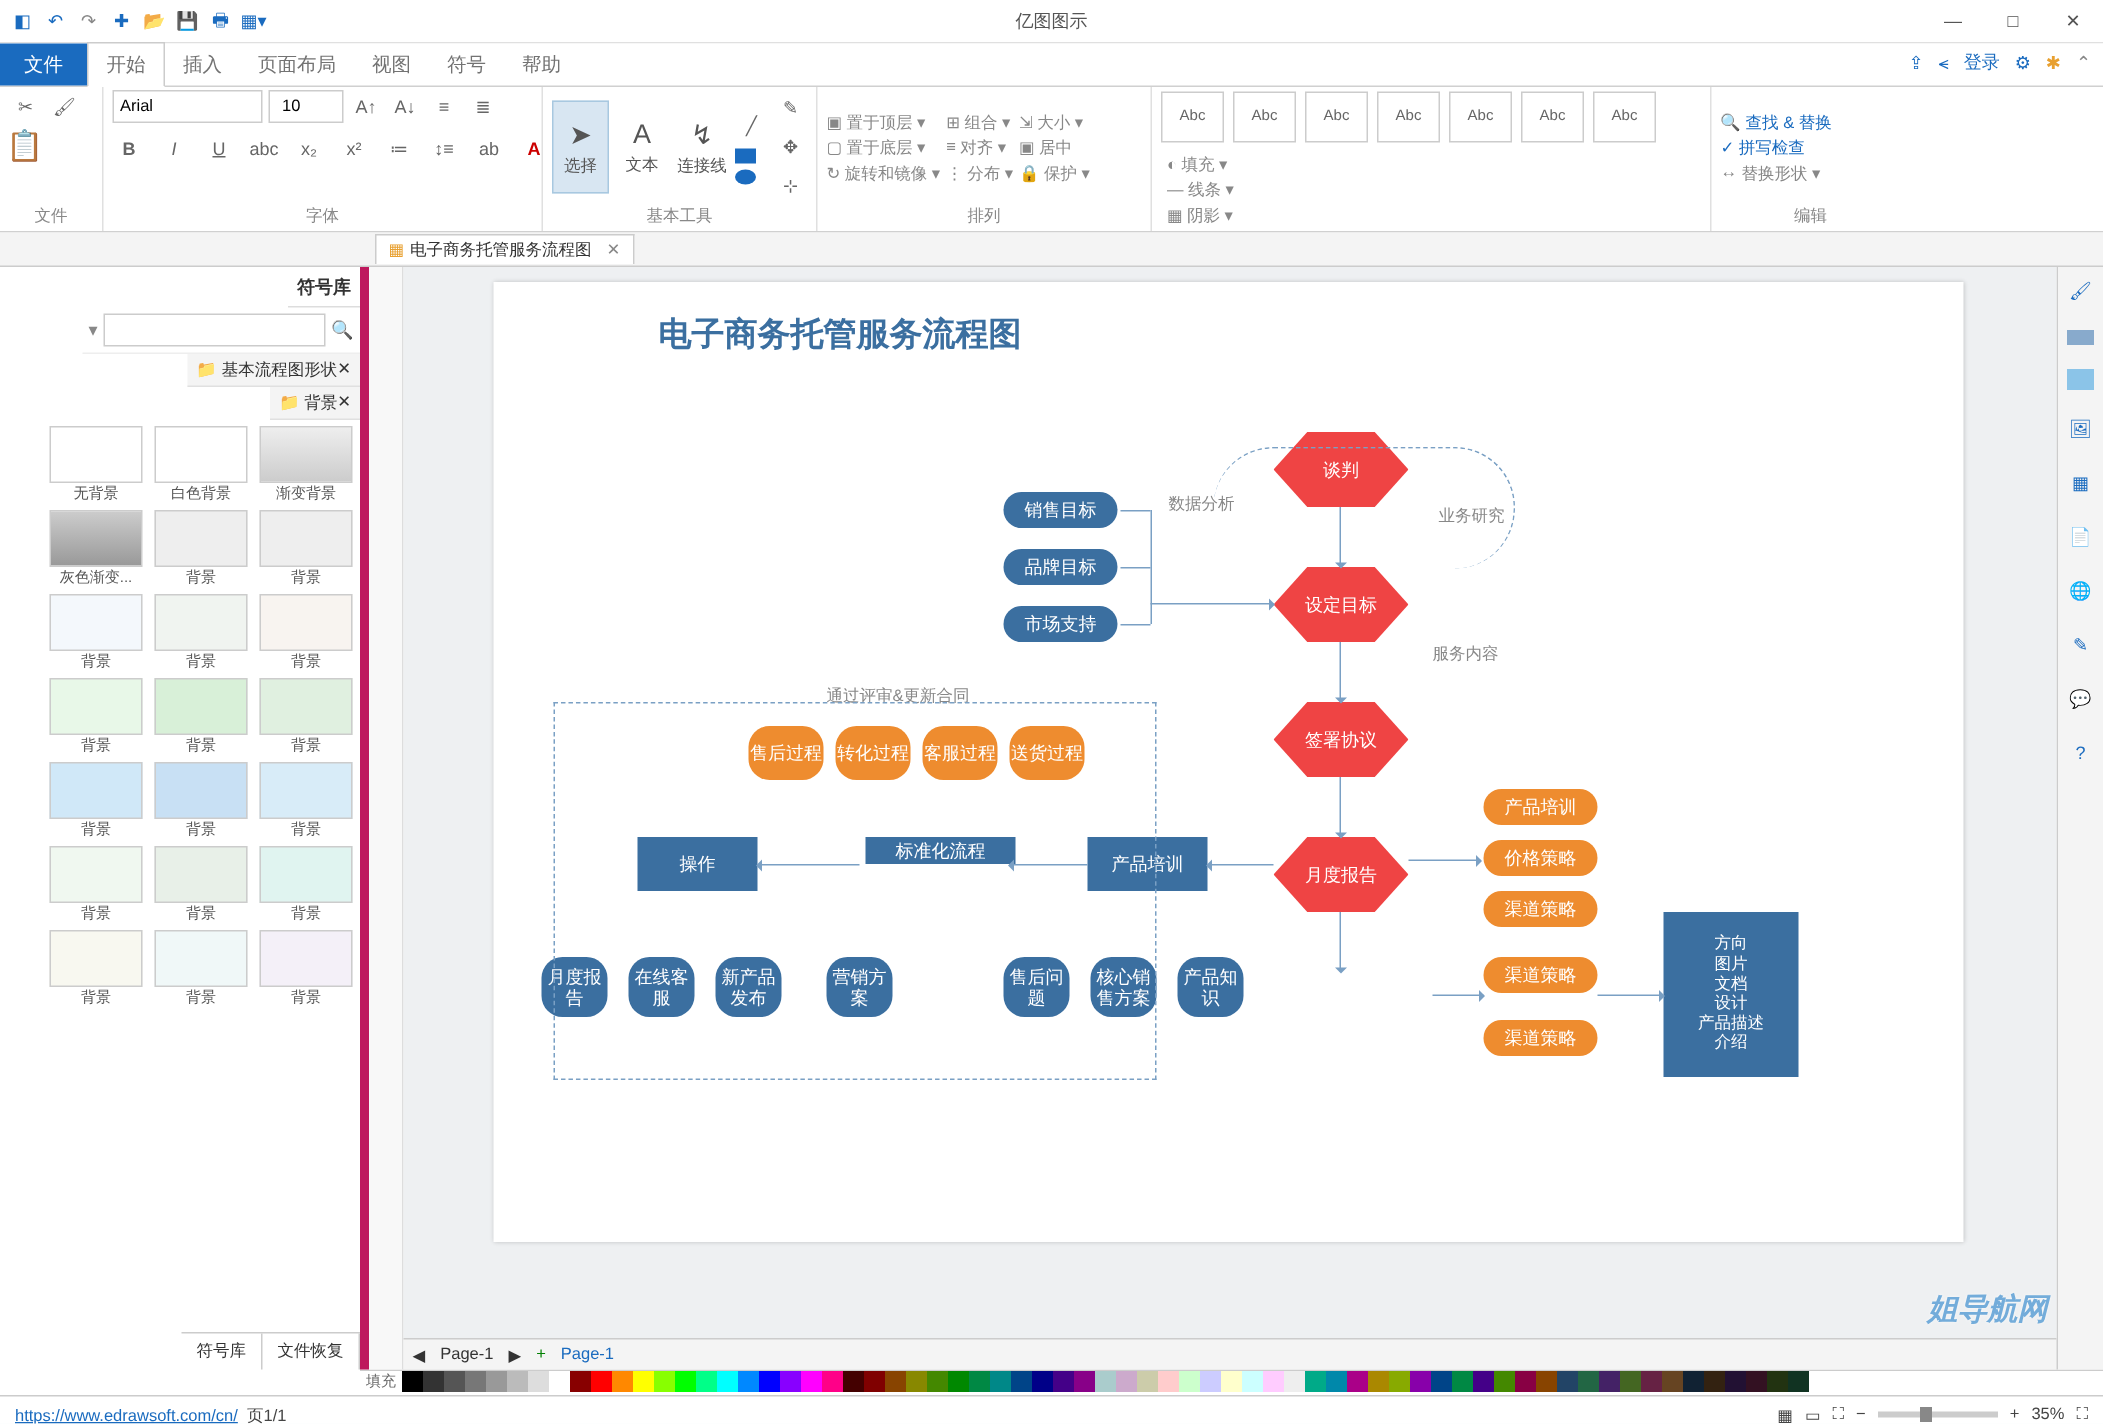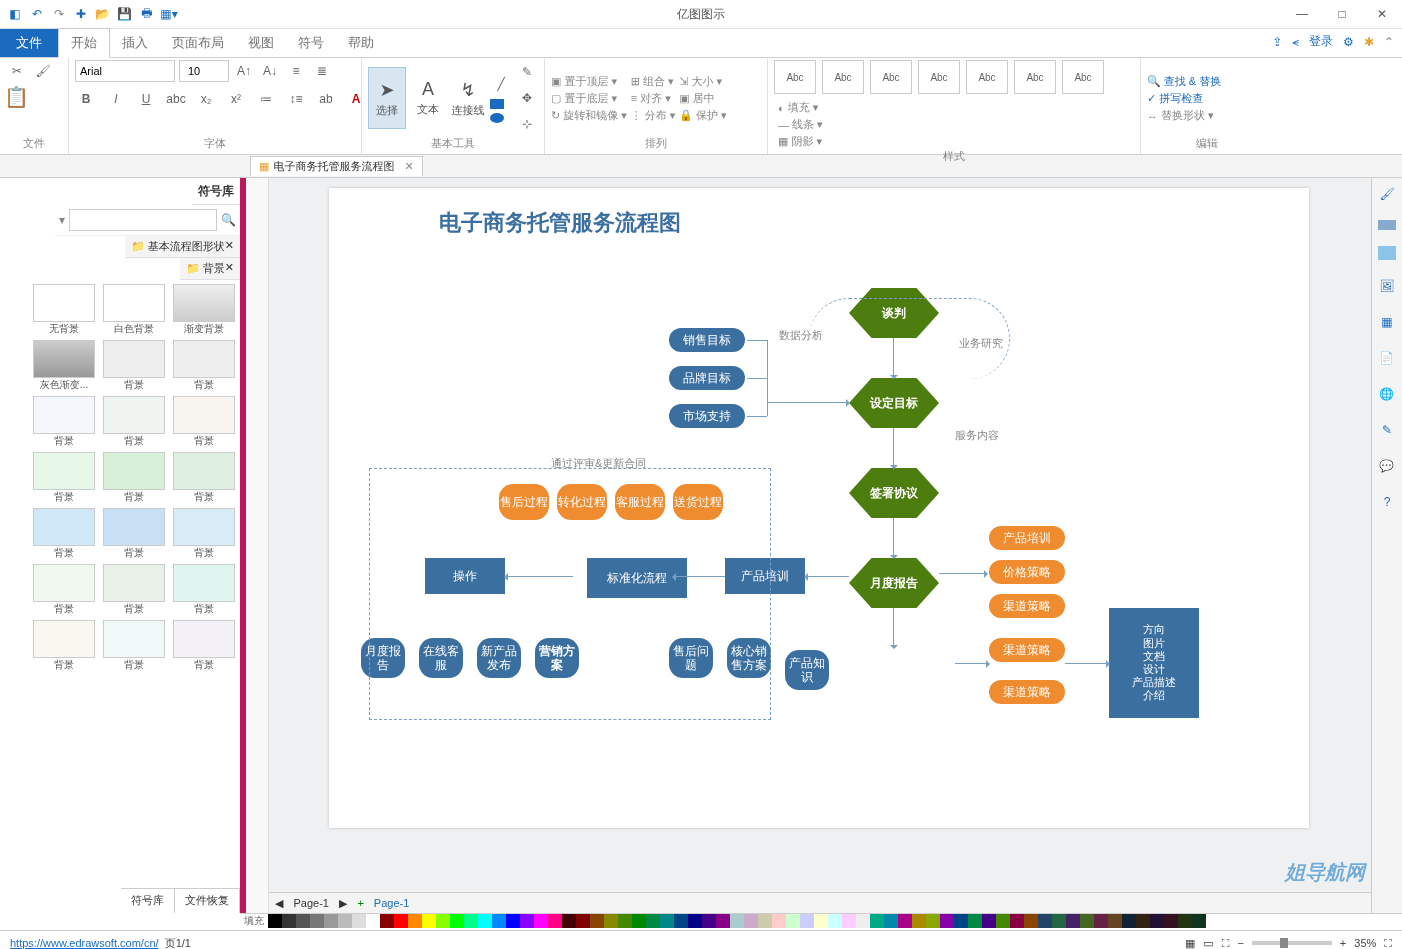--- a/index.html
+++ b/index.html
@@ -41,21 +41,21 @@
   .side-foot { height: 24px; border-top: 1px solid #ccc; display: flex; font-size: 11px; }
   .side-foot div { padding: 4px 10px; border-right: 1px solid #ccc; }
   .canvas-area { flex: 1; display: flex; }
   .vruler { width: 22px; background: #f8f8f8; border-right: 1px solid #ddd; }
   .canvas-wrap { flex: 1; display: flex; flex-direction: column; }
   .hruler { height: 18px; background: #f8f8f8; border-bottom: 1px solid #ddd; font-size: 8px; color: #999; overflow:hidden; white-space:nowrap; padding-left:6px;}
   .page { flex: 1; background: #eef0f2; position: relative; overflow: hidden; }
   .paper { position: absolute; left: 60px; top: 10px; width: 980px; height: 640px; background: #fff; box-shadow: 0 0 3px rgba(0,0,0,.2); }
   .diagram-title { position: absolute; left: 110px; top: 20px; font-size: 22px; color: #3b6fa0; font-weight: bold; }
   .node { position: absolute; display: flex; align-items: center; justify-content: center; font-size: 12px; color: #fff; text-align: center; line-height: 1.2; }
-  .hex { background: #4d7c0f; clip-path: polygon(25% 0, 75% 0, 100% 50%, 75% 100%, 25% 100%, 0 50%); font-weight: bold; }
+  .hex { background: #ef4444; clip-path: polygon(25% 0, 75% 0, 100% 50%, 75% 100%, 25% 100%, 0 50%); }
   .rect { background: #3b6fa0; }
   .pill { background: #3b6fa0; border-radius: 14px; }
   .pill-o { background: #ee8c2f; border-radius: 14px; }
   .label { position: absolute; font-size: 11px; color: #888; }
   .line { position: absolute; background: #7aa0c4; }
   .arrow-r::after{content:"";position:absolute;right:-5px;top:50%;transform:translateY(-50%);border:4px solid transparent;border-left-color:#7aa0c4;}
   .arrow-d::after{content:"";position:absolute;bottom:-5px;left:50%;transform:translateX(-50%);border:4px solid transparent;border-top-color:#7aa0c4;}
   .arrow-l::before{content:"";position:absolute;left:-5px;top:50%;transform:translateY(-50%);border:4px solid transparent;border-right-color:#7aa0c4;}
   .dash{border:1px dashed #7aa0c4;background:none;}
   .right-bar { width: 30px; background: #f4f4f4; border-left: 1px solid #ccc; display: flex; flex-direction: column; align-items: center; padding-top: 6px; gap: 16px; }
@@ -206,21 +206,20 @@
       <div class="style-box">Abc</div>
       <div class="style-box">Abc</div>
       <div class="style-box">Abc</div>
       <div class="style-box">Abc</div>
       <div class="arr-col" style="margin-left:4px;">
         <div class="arr-item">◐ <span>填充</span> ▾</div>
         <div class="arr-item">— <span>线条</span> ▾</div>
         <div class="arr-item">▦ <span>阴影</span> ▾</div>
       </div>
     </div>
-    <div class="group-label">样式</div>
   </div>
   <div class="ribbon-group" style="width:120px; border-right:none;">
     <div class="group-body">
       <div class="arr-col">
         <div class="arr-item" style="color:#1a6bbf;">🔍 <span>查找 &amp; 替换</span></div>
         <div class="arr-item" style="color:#1a6bbf;">✓ <span>拼写检查</span></div>
         <div class="arr-item">↔ <span>替换形状</span> ▾</div>
       </div>
     </div>
     <div class="group-label">编辑</div>
@@ -373,31 +372,31 @@
           <div class="node pill" style="left:340px; top:140px; width:76px; height:24px;">销售目标</div>
           <div class="node pill" style="left:340px; top:178px; width:76px; height:24px;">品牌目标</div>
           <div class="node pill" style="left:340px; top:216px; width:76px; height:24px;">市场支持</div>
 
           <div class="node pill-o" style="left:170px; top:296px; width:50px; height:36px;">售后过程</div>
           <div class="node pill-o" style="left:228px; top:296px; width:50px; height:36px;">转化过程</div>
           <div class="node pill-o" style="left:286px; top:296px; width:50px; height:36px;">客服过程</div>
           <div class="node pill-o" style="left:344px; top:296px; width:50px; height:36px;">送货过程</div>
 
           <div class="node rect" style="left:96px; top:370px; width:80px; height:36px;">操作</div>
-          <div class="node rect" style="left:258px; top:370px; width:100px; height:40px;">标准化流程</div>
+          <div class="node rect" style="left:248px; top:370px; width:100px; height:18px;">标准化流程</div>
           <div class="node rect" style="left:396px; top:370px; width:80px; height:36px;">产品培训</div>
 
           <div class="node pill" style="left:32px;  top:450px; width:44px; height:40px;">月度报告</div>
           <div class="node pill" style="left:90px;  top:450px; width:44px; height:40px;">在线客服</div>
           <div class="node pill" style="left:148px; top:450px; width:44px; height:40px;">新产品发布</div>
-          <div class="node pill" style="left:206px; top:450px; width:44px; height:40px;font-weight:bold;">营销方案</div>
+          <div class="node pill" style="left:222px; top:450px; width:44px; height:40px;">营销方案</div>
 
           <div class="node pill" style="left:340px; top:450px; width:44px; height:40px;">售后问题</div>
           <div class="node pill" style="left:398px; top:450px; width:44px; height:40px;">核心销售方案</div>
-          <div class="node pill" style="left:456px; top:450px; width:44px; height:40px;margin-top:12px;">产品知识</div>
+          <div class="node pill" style="left:456px; top:450px; width:44px; height:40px;">产品知识</div>
 
           <div class="node pill-o" style="left:660px; top:338px; width:76px; height:24px;">产品培训</div>
           <div class="node pill-o" style="left:660px; top:372px; width:76px; height:24px;">价格策略</div>
           <div class="node pill-o" style="left:660px; top:406px; width:76px; height:24px;">渠道策略</div>
           <div class="node pill-o" style="left:660px; top:450px; width:76px; height:24px;">渠道策略</div>
           <div class="node pill-o" style="left:660px; top:492px; width:76px; height:24px;">渠道策略</div>
 
           <div class="node rect" style="left:780px; top:420px; width:90px; height:110px; font-size:11px; white-space:pre-line;">方向
 图片
 文档

